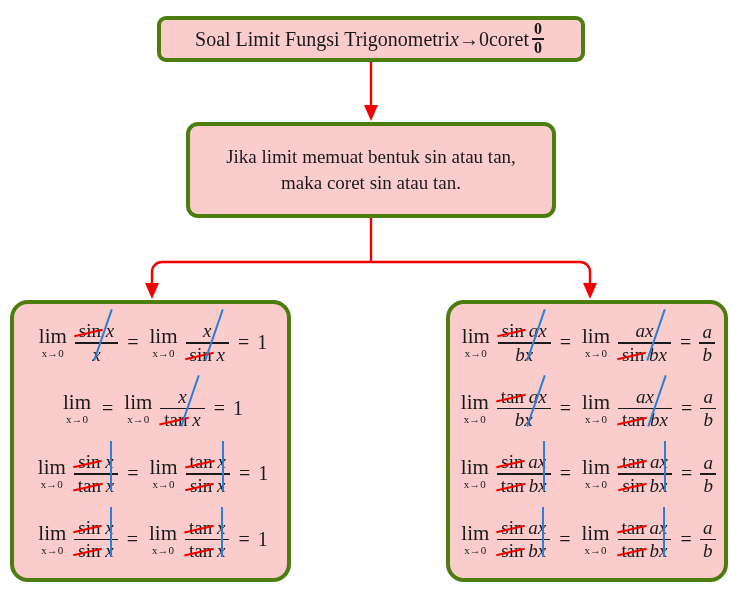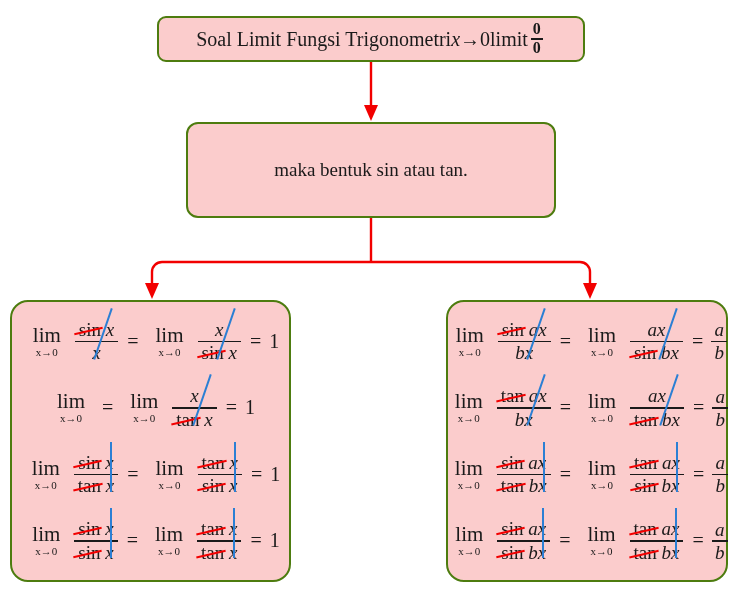--- a/index.html
+++ b/index.html
@@ -12,21 +12,21 @@
     height: 597px;
     position: relative;
     font-family: "Liberation Serif", "DejaVu Serif", serif;
     overflow: hidden;
   }
 
   
   .box {
     position: absolute;
     background: #fbcccc;
-    border: 2px solid #4d7c0f;
+    border: 4px solid #4d7c0f;
     box-sizing: border-box;
     display: flex;
     align-items: center;
     justify-content: center;
     color: #1a1a1a;
   }
 
   
   #title-box {
     left: 157px;
@@ -88,21 +88,21 @@
     font-size: 19px;
     position: relative;
     height: 58px;
     width: 100%;
   }
   .lim {
     display: inline-flex;
     flex-direction: column;
     align-items: center;
     line-height: 1;
-    margin: 0 11px;
+    margin: 0 5px;
     font-family: Liberation Serif, serif;
   }
   .lim .op { font-size: 21px; }
   .lim .sub { font-size: 11px; margin-top: 1px; white-space: nowrap; text-align: center; }
 
   .frac {
     display: inline-flex;
     flex-direction: column;
     align-items: center;
     margin: 4px 3px;
@@ -206,32 +206,33 @@
   <path d="M371 262 H 580 a10 10 0 0 1 10 10 V 284" fill="none" stroke="#f20000" stroke-width="2.4"></path>
   <polygon points="590,299 583,283 597,283" fill="#f20000"></polygon>
 </svg>
 
 <div class="box" id="title-box">
   <div class="title-text">
     <span>Soal Limit Fungsi Trigonometri </span>
     <span class="ital">x</span>
     <span> → </span>
     <span>0</span>
-    <span> limit </span>
+    <span> coret </span>
     <span class="sfrac">
       <span class="sn">0</span>
       <span class="sb"></span>
       <span class="sd">0</span>
     </span>
   </div>
 </div>
 
 <div class="box" id="rule-box">
   <div class="rule-text">
-    <div>maka bentuk sin atau tan.</div>
+    <div>Jika limit memuat bentuk sin atau tan,</div>
+    <div>maka coret sin atau tan.</div>
   </div>
 </div>
 
 <div class="box" id="left-box">
     <div class="eq">
       <span class="lim">
         <span class="op">lim</span>
         <span class="sub">x→0</span>
       </span>
       <span class="frac">

